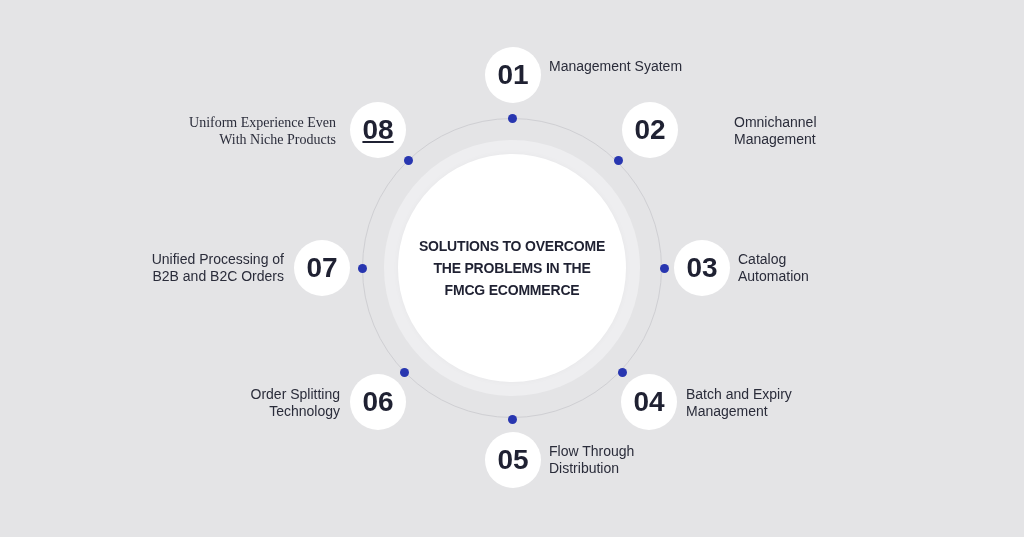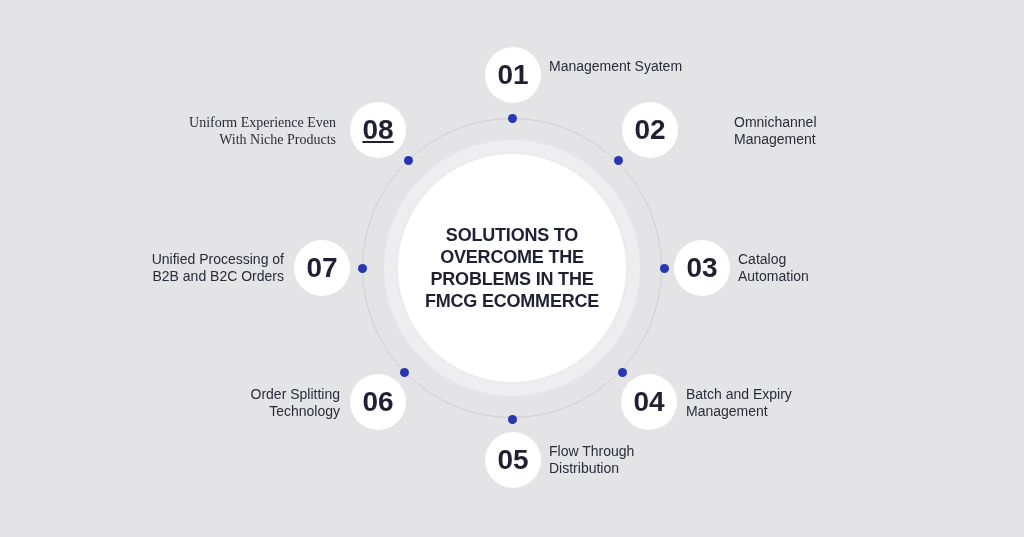--- a/index.html
+++ b/index.html
@@ -19,21 +19,21 @@
     border-radius:50%; background:#eeeef0;
   }
   .center-disc {
     position:absolute; left:398px; top:154px; width:228px; height:228px;
     border-radius:50%; background:#ffffff;
     display:flex; align-items:center; justify-content:center;
     box-shadow:0 0 6px rgba(0,0,0,0.03);
   }
   .center-title {
     width:200px; text-align:center; color:#1f2132;
-    font-weight:bold; font-size:18px; line-height:22px; letter-spacing:-0.2px;
+    font-weight:bold; font-size:14px; line-height:22px; letter-spacing:-0.2px;
   }
   .dot {
     position:absolute; width:9px; height:9px; border-radius:50%;
     background:#2836b0; margin-left:-4.5px; margin-top:-4.5px;
   }
   .num-circle {
     position:absolute; width:56px; height:56px; border-radius:50%;
     background:#ffffff; margin-left:-28px; margin-top:-28px;
     display:flex; align-items:center; justify-content:center;
     color:#1f2132; font-weight:bold; font-size:28px;

